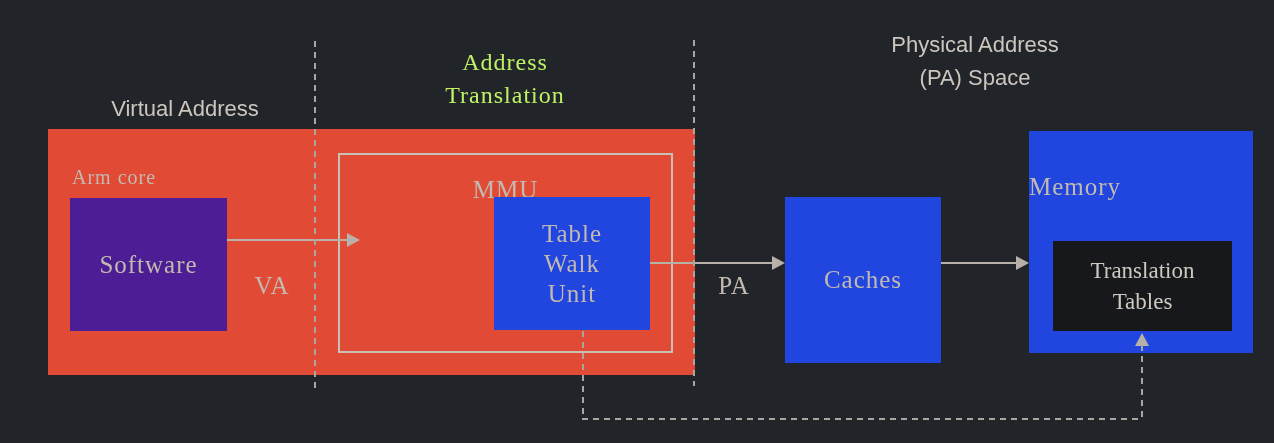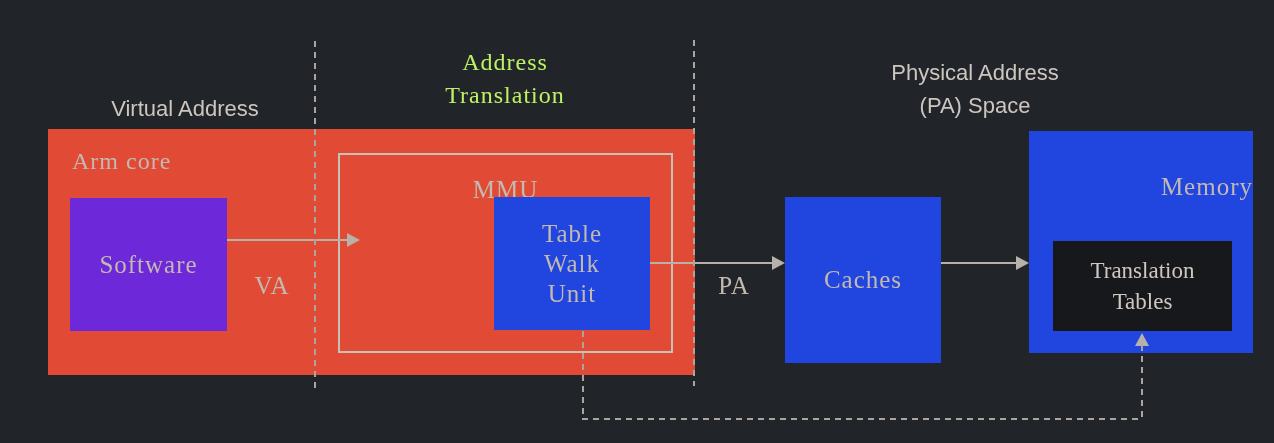--- a/index.html
+++ b/index.html
@@ -6,44 +6,44 @@
   .canvas{
     position:relative;width:1274px;height:443px;background:#212429;
     overflow:hidden;font-family:"Liberation Serif", serif;
   }
   
   .hdr{position:absolute;text-align:center;white-space:pre-line;color:#ccc6bf;}
   .hdr-sans{font-family:"Liberation Sans", sans-serif;font-size:22px;line-height:33px;font-weight:500;}
   .hdr-serif{font-family:"Liberation Serif", serif;font-size:24px;line-height:33px;letter-spacing:1px;color:#bef264;}
   #hdr-va{left:60px;top:44px;width:250px;margin-top:48px;}
   #hdr-at{left:380px;top:46px;width:250px;}
-  #hdr-pa{left:850px;top:56px;width:250px;}
+  #hdr-pa{left:850px;top:28px;width:250px;}
   
   .vsep{position:absolute;width:2px;z-index:6;
     background:repeating-linear-gradient(to bottom,#aba59d 0 6px,transparent 6px 11px);}
   #sep1{left:314px;top:41px;height:350px;}
   #sep2{left:693px;top:40px;height:346px;}
   
   .box{position:absolute;box-sizing:border-box;}
   .fill-red{background:#e14b35;}
   .fill-blue{background:#2145df;}
-  .fill-lblue{background:#6d28d9;font-family:Liberation Serif, serif;}
+  .fill-lblue{background:#4c1d95;font-family:Liberation Serif, serif;}
   .fill-black{background:#16181b;}
   .lbl{color:#c2bab0;letter-spacing:1px;}
   .center{display:flex;align-items:center;justify-content:center;text-align:center;}
   #arm-core{left:48px;top:129px;width:647px;height:246px;z-index:1;}
-  #arm-core-label{position:absolute;left:72px;top:148px;font-size:24px;z-index:2;}
+  #arm-core-label{position:absolute;left:72px;top:166px;font-size:20px;z-index:2;}
   #software{left:70px;top:198px;width:157px;height:133px;z-index:2;font-size:25px;}
   #mmu{left:338px;top:153px;width:335px;height:200px;border:2px solid #c8c1b8;z-index:2;}
   #mmu-label{position:absolute;left:338px;top:176px;width:335px;text-align:center;font-size:25px;z-index:3;}
   #tlbs{left:360px;top:197px;width:112px;height:133px;z-index:3;font-size:25px;}
   #twu{left:494px;top:197px;width:156px;height:133px;z-index:3;font-size:25px;line-height:30px;white-space:pre-line;}
   #caches{left:785px;top:197px;width:156px;height:166px;z-index:2;font-size:25px;}
   #memory{left:1029px;top:131px;width:224px;height:222px;z-index:2;}
-  #memory-label{position:absolute;left:1029px;top:173px;width:224px;text-align:right;font-size:25px;z-index:3;}
+  #memory-label{position:absolute;left:1029px;top:173px;width:224px;text-align:left;font-size:25px;z-index:3;}
   #ttables{left:1053px;top:241px;width:179px;height:90px;z-index:3;font-size:23px;line-height:31px;white-space:pre-line;color:#cfc8c0;}
   
   .hline{position:absolute;height:2px;background:#b7b1a9;z-index:5;}
   .head-right{position:absolute;width:0;height:0;z-index:5;
     border-top:7px solid transparent;border-bottom:7px solid transparent;border-left:13px solid #b7b1a9;}
   .head-up{position:absolute;width:0;height:0;z-index:5;
     border-left:7px solid transparent;border-right:7px solid transparent;border-bottom:13px solid #b7b1a9;}
   #arrow1-line{left:227px;top:239px;width:121px;}
   #arrow1-head{left:347px;top:233px;}
   #arrow2-line{left:650px;top:262px;width:123px;}

